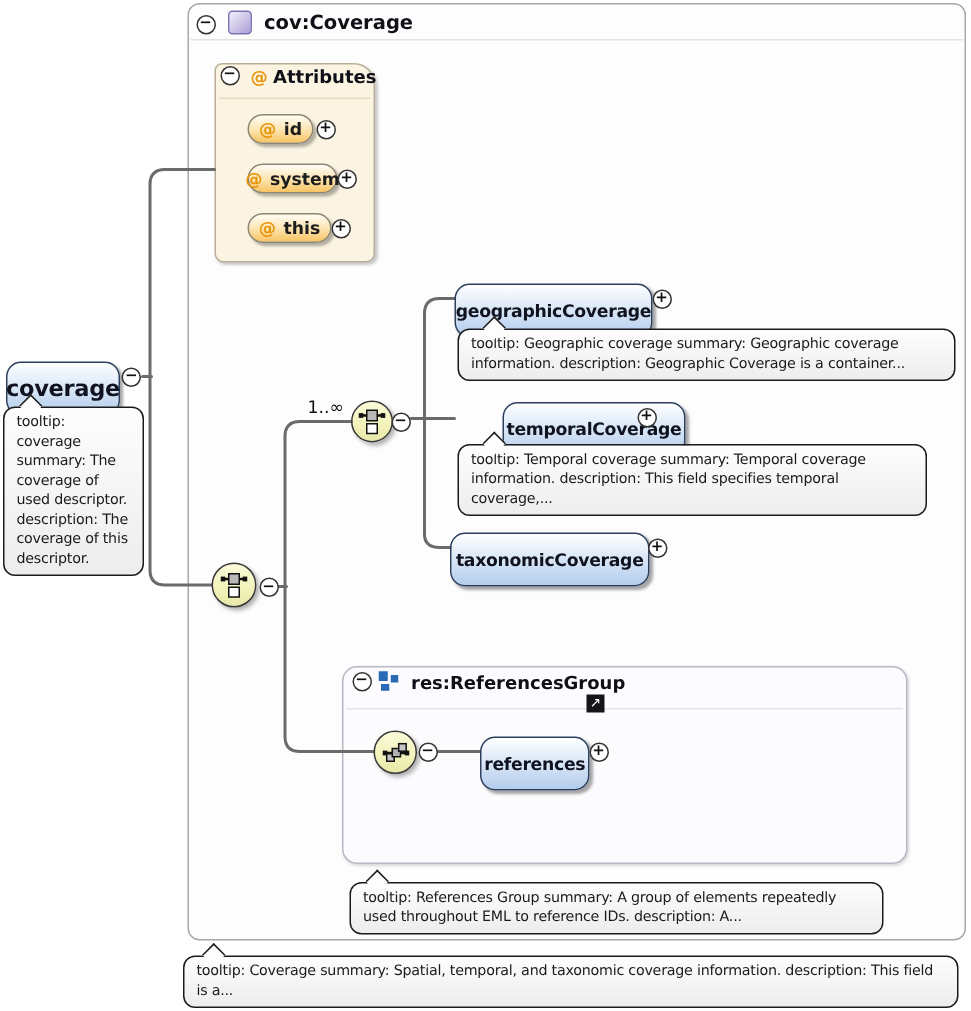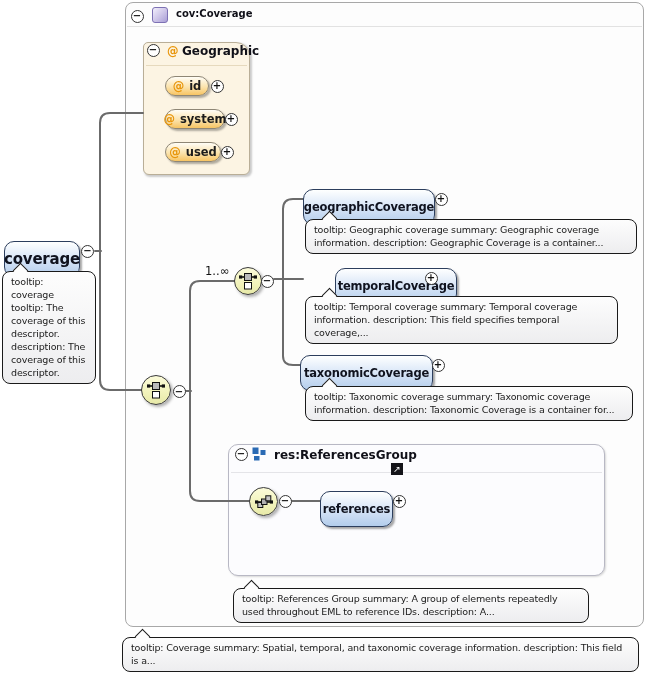--- a/index.html
+++ b/index.html
@@ -58,43 +58,43 @@
 </head>
 <body>
 
 <div id="stage">
 
   <div class="abs main-box"></div>
   <div class="abs hdr-sep" style="left:127px;top:26px;width:515px;"></div>
 
   <div class="abs toggle" style="left:130.5px;top:9.5px;">−</div>
   <div class="abs el-type-icon" style="left:152px;top:7px;"></div>
-  <div class="abs hdr-label" style="left:176px;top:8px;font-size:10px;">cov:Coverage</div>
+  <div class="abs hdr-label" style="left:176px;top:8px;font-size:13px;">cov:Coverage</div>
 
   <div class="abs attr-box"></div>
   <div class="abs toggle" style="left:146.5px;top:43.5px;">−</div>
   <div class="abs at-sym" style="left:167px;top:44px;z-index:5;">@</div>
-  <div class="abs hdr-label" style="left:182px;top:44px;font-size:12px;z-index:5;">Geographic</div>
+  <div class="abs hdr-label" style="left:182px;top:44px;font-size:12px;z-index:5;">Attributes</div>
   <div class="abs hdr-sep" style="left:146px;top:65px;width:101px;border-top-color:#e6d9bd;z-index:3;"></div>
 
   <div class="abs apill" style="left:165px;top:76px;width:44px;">
     <span class="at-sym">@</span>
     <span>id</span>
   </div>
   <div class="abs toggle" style="left:210.5px;top:79.5px;">+</div>
 
   <div class="abs apill" style="left:165px;top:109px;width:60px;">
     <span class="at-sym">@</span>
     <span>system</span>
   </div>
   <div class="abs toggle" style="left:224.5px;top:112.5px;">+</div>
 
   <div class="abs apill" style="left:165px;top:142px;width:56px;">
     <span class="at-sym">@</span>
-    <span>used</span>
+    <span>this</span>
   </div>
   <div class="abs toggle" style="left:220.5px;top:145.5px;">+</div>
 
   <div class="abs refgrp-box"></div>
   <div class="abs toggle" style="left:234.5px;top:447.5px;">−</div>
   <svg class="abs" style="left:252px;top:447px;z-index:5;" width="14" height="14" viewBox="0 0 14 14">
     <rect x="0.5" y="0.5" width="6" height="6.5" fill="#2a6ab4"></rect>
     <rect x="8.5" y="3" width="5" height="5" fill="#2a6ab4"></rect>
     <rect x="2" y="9" width="5.5" height="4.5" fill="#2a6ab4"></rect>
   </svg>
@@ -112,21 +112,21 @@
       <path d="M 303 199 H 293 Q 283 199 283 209 L 283 356 Q 283 365 293 365 L 301 365"></path>
       <path d="M 292 501 H 320"></path>
     </g>
   </svg>
 
   <div class="abs epill" style="left:4px;top:241px;width:76px;font-size:15px;">coverage</div>
   <div class="abs toggle" style="left:81px;top:244.5px;">−</div>
 
   <div class="abs tip" style="left:2px;top:271px;width:94px;">
     <span class="ptr" style="left:12px;"></span>
-    <span>tooltip: coverage tooltip: The coverage of this descriptor. description: The coverage of this descriptor.</span>
+    <span>tooltip: coverage summary: The coverage of used descriptor. description: The coverage of this descriptor.</span>
   </div>
 
   <div class="abs comp" style="left:141px;top:375px;width:30px;height:30px;">
     <svg width="18" height="18" viewBox="0 0 18 18">
       <line x1="1" y1="5" x2="17" y2="5" stroke="#111" stroke-width="1.6"></line>
       <rect x="0" y="3.4" width="3.2" height="3.2" fill="#111"></rect>
       <rect x="14.8" y="3.4" width="3.2" height="3.2" fill="#111"></rect>
       <rect x="5.5" y="1.5" width="7" height="7" fill="#b9b9b9" stroke="#111"></rect>
       <rect x="5.5" y="10.5" width="7" height="6.5" fill="#fff" stroke="#111"></rect>
     </svg>
@@ -154,24 +154,20 @@
 
   <div class="abs epill" style="left:303px;top:268px;width:122px;margin-left:32px;">temporalCoverage</div>
   <div class="abs toggle" style="left:424.5px;top:271.5px;">+</div>
   <div class="abs tip" style="left:305px;top:296px;width:313px;">
     <span class="ptr" style="left:18px;"></span>
     <span>tooltip: Temporal coverage summary: Temporal coverage information. description: This field specifies temporal coverage,...</span>
   </div>
 
   <div class="abs epill" style="left:300px;top:355px;width:133px;">taxonomicCoverage</div>
   <div class="abs toggle" style="left:431.5px;top:358.5px;">+</div>
-  <div class="abs tip" style="left:305px;top:386px;width:328px;">
-    <span class="ptr" style="left:18px;"></span>
-    <span>tooltip: Taxonomic coverage summary: Taxonomic coverage information. description: Taxonomic Coverage is a container for...</span>
-  </div>
 
   <div class="abs comp" style="left:249px;top:487px;width:29px;height:29px;">
     <svg width="18" height="18" viewBox="0 0 18 18">
       <line x1="1" y1="9" x2="17" y2="9" stroke="#111" stroke-width="1.6"></line>
       <rect x="0" y="7.4" width="3.2" height="3.2" fill="#111"></rect>
       <rect x="14.8" y="7.4" width="3.2" height="3.2" fill="#111"></rect>
       <rect x="2.8" y="9.5" width="5" height="5" fill="#c4c4c4" stroke="#111"></rect>
       <rect x="6.5" y="6" width="5.5" height="5.5" fill="#b0b0b0" stroke="#111"></rect>
       <rect x="10.8" y="2.8" width="5" height="5" fill="#c4c4c4" stroke="#111"></rect>
     </svg>

